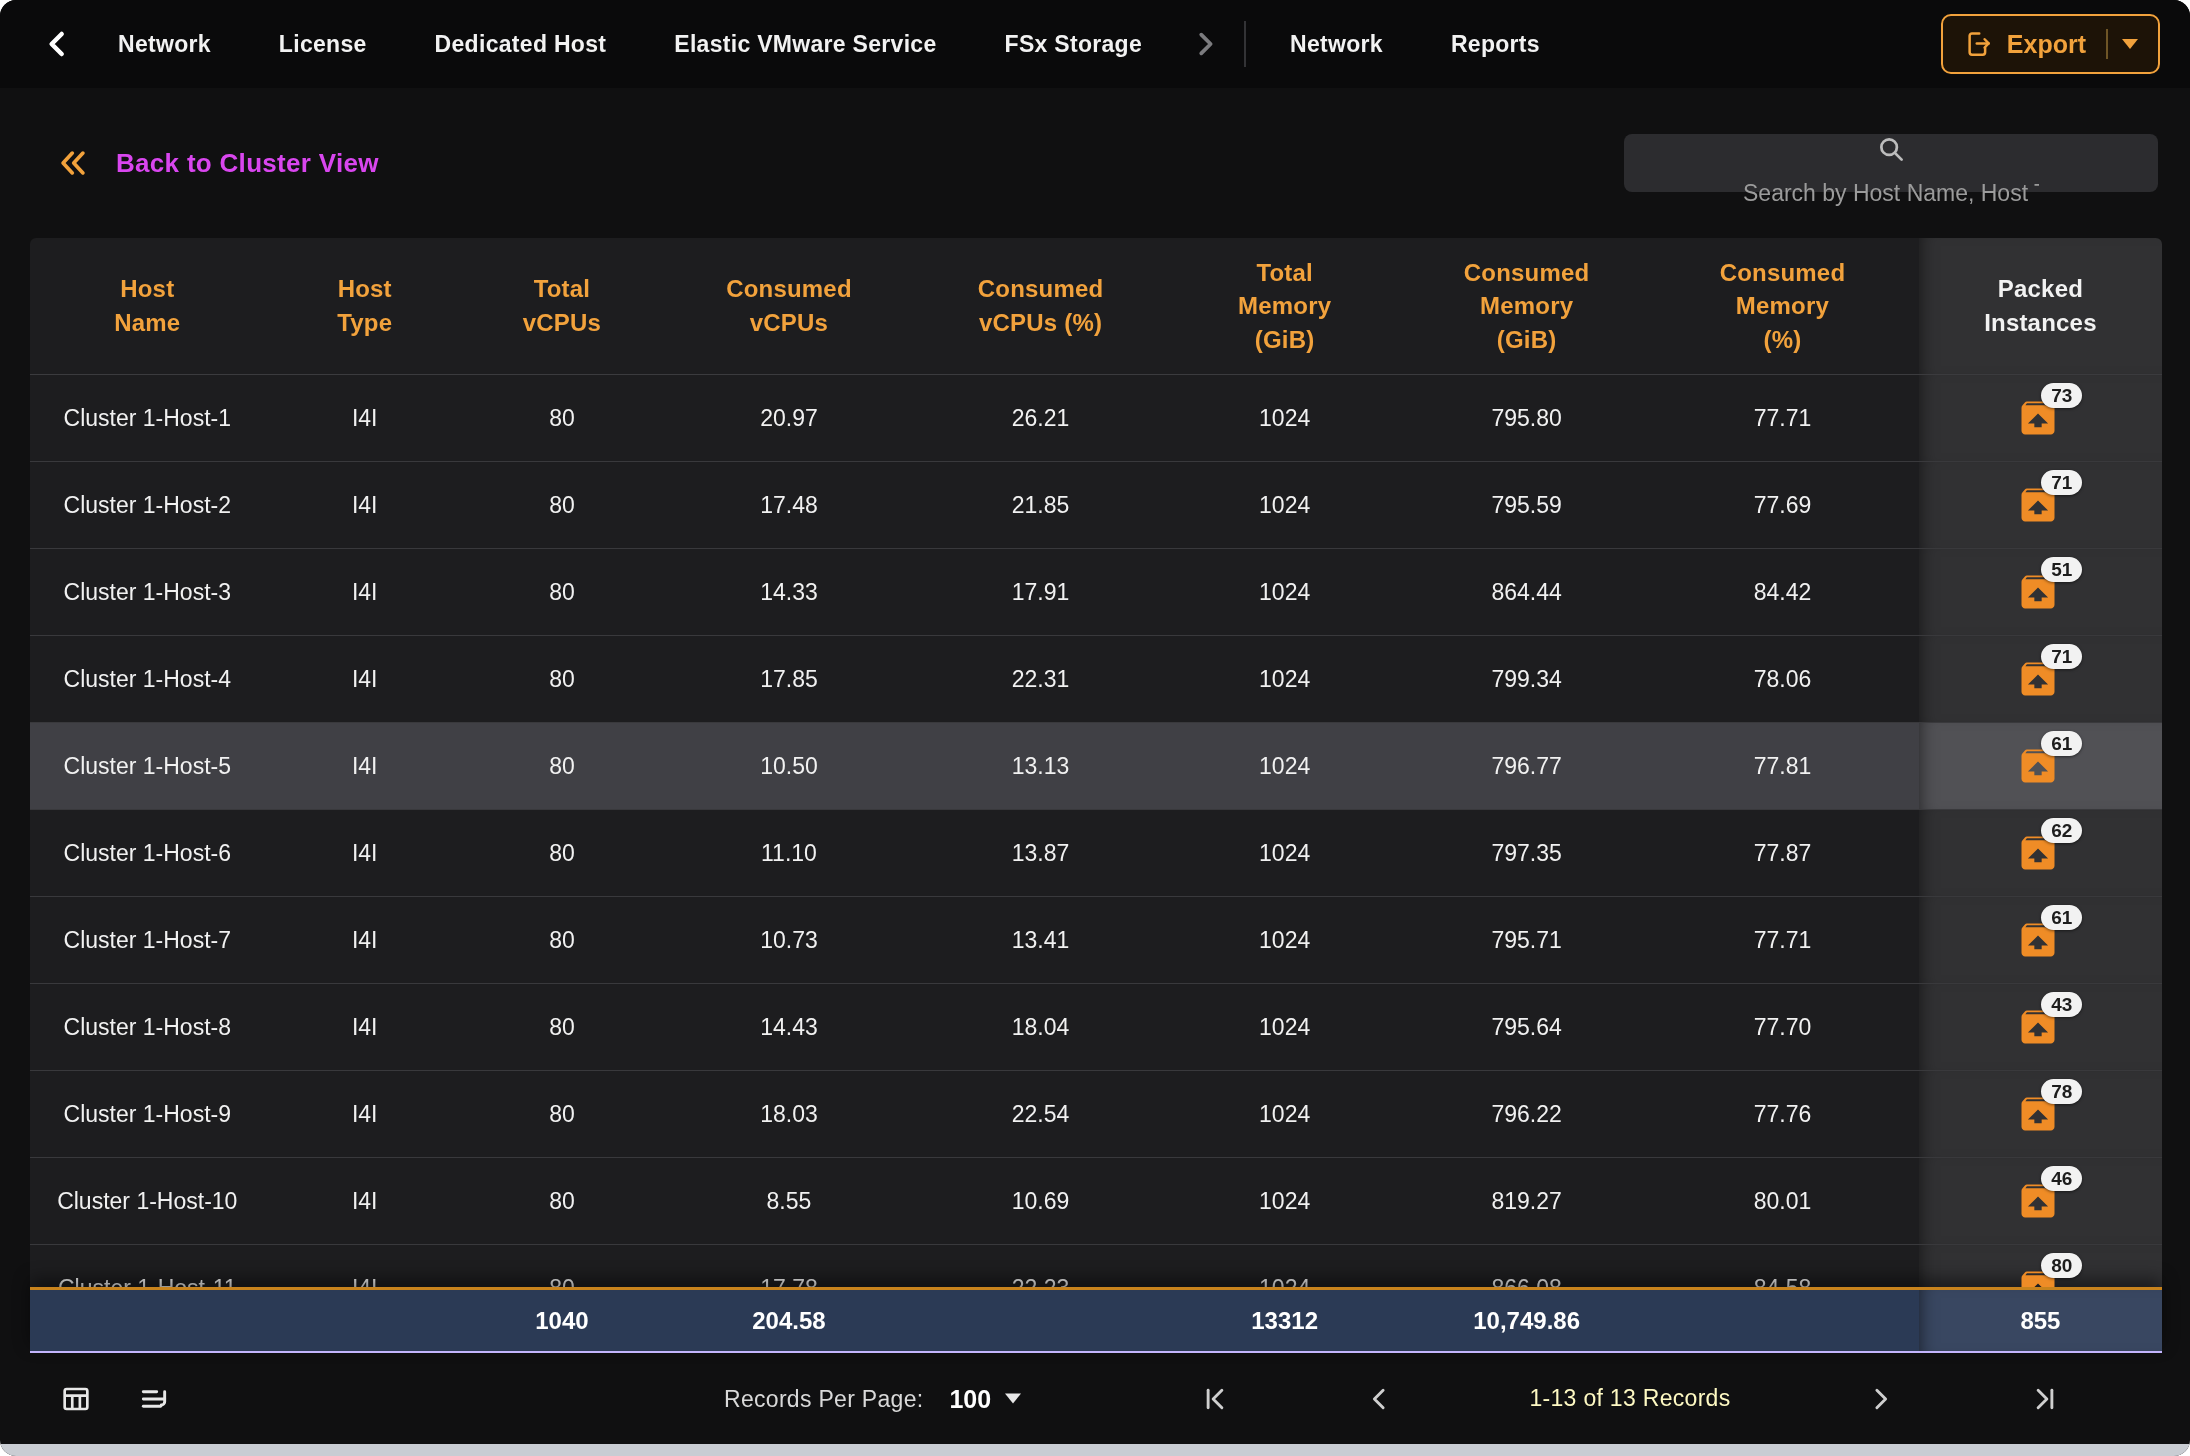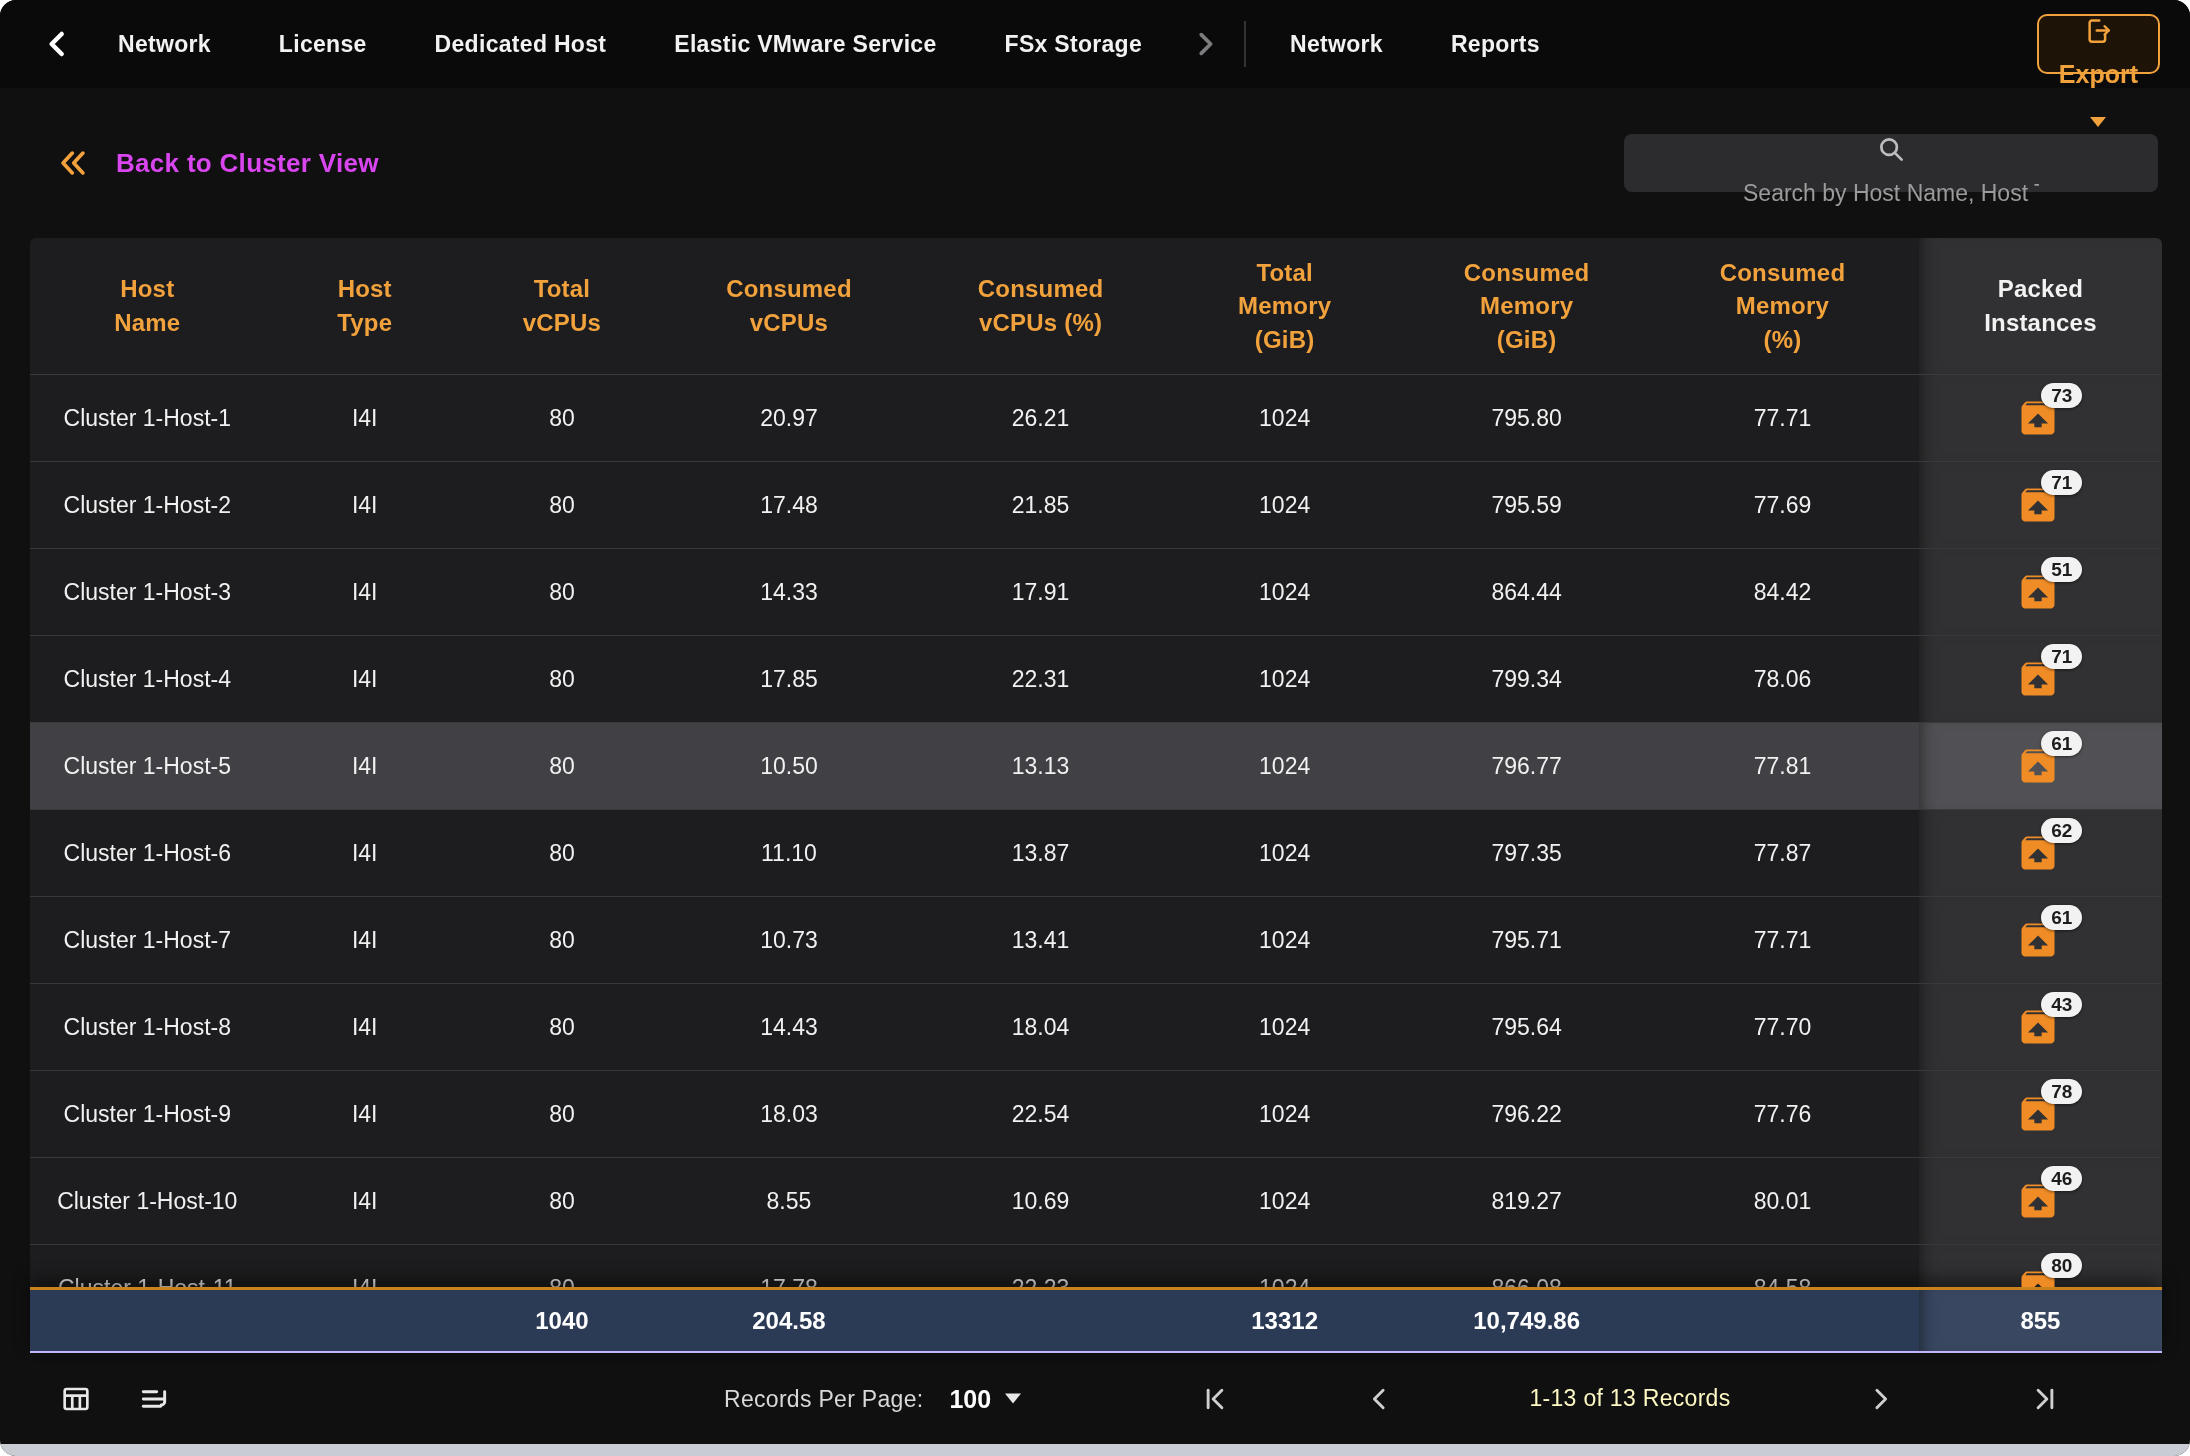--- a/index.html
+++ b/index.html
@@ -33,21 +33,20 @@
   .tab-scroll { background:none; border:none; width:46px; height:46px; display:flex; align-items:center; justify-content:center; cursor:pointer; margin:0 6px; }
   .vdiv { width:2px; height:46px; background:#333336; margin:0 10px; }
   .export-btn {
     margin-left:auto;
     height:60px; padding:0 20px;
     display:flex; align-items:center; gap:14px;
     background:#1d1307;
     border:2px solid #f2a23c; border-radius:10px;
     color:#f2a23c; font-family:inherit; font-size:25px; font-weight:700;
     cursor:pointer;
-    flex-direction:column;
   }
   .export-div { width:2px; height:30px; background:#6e5526; margin-left:6px; }
   .caret {
     width:0; height:0;
     border-left:8px solid transparent; border-right:8px solid transparent;
     border-top:10px solid #f2a23c;
   }
 
   
   .toolbar {

